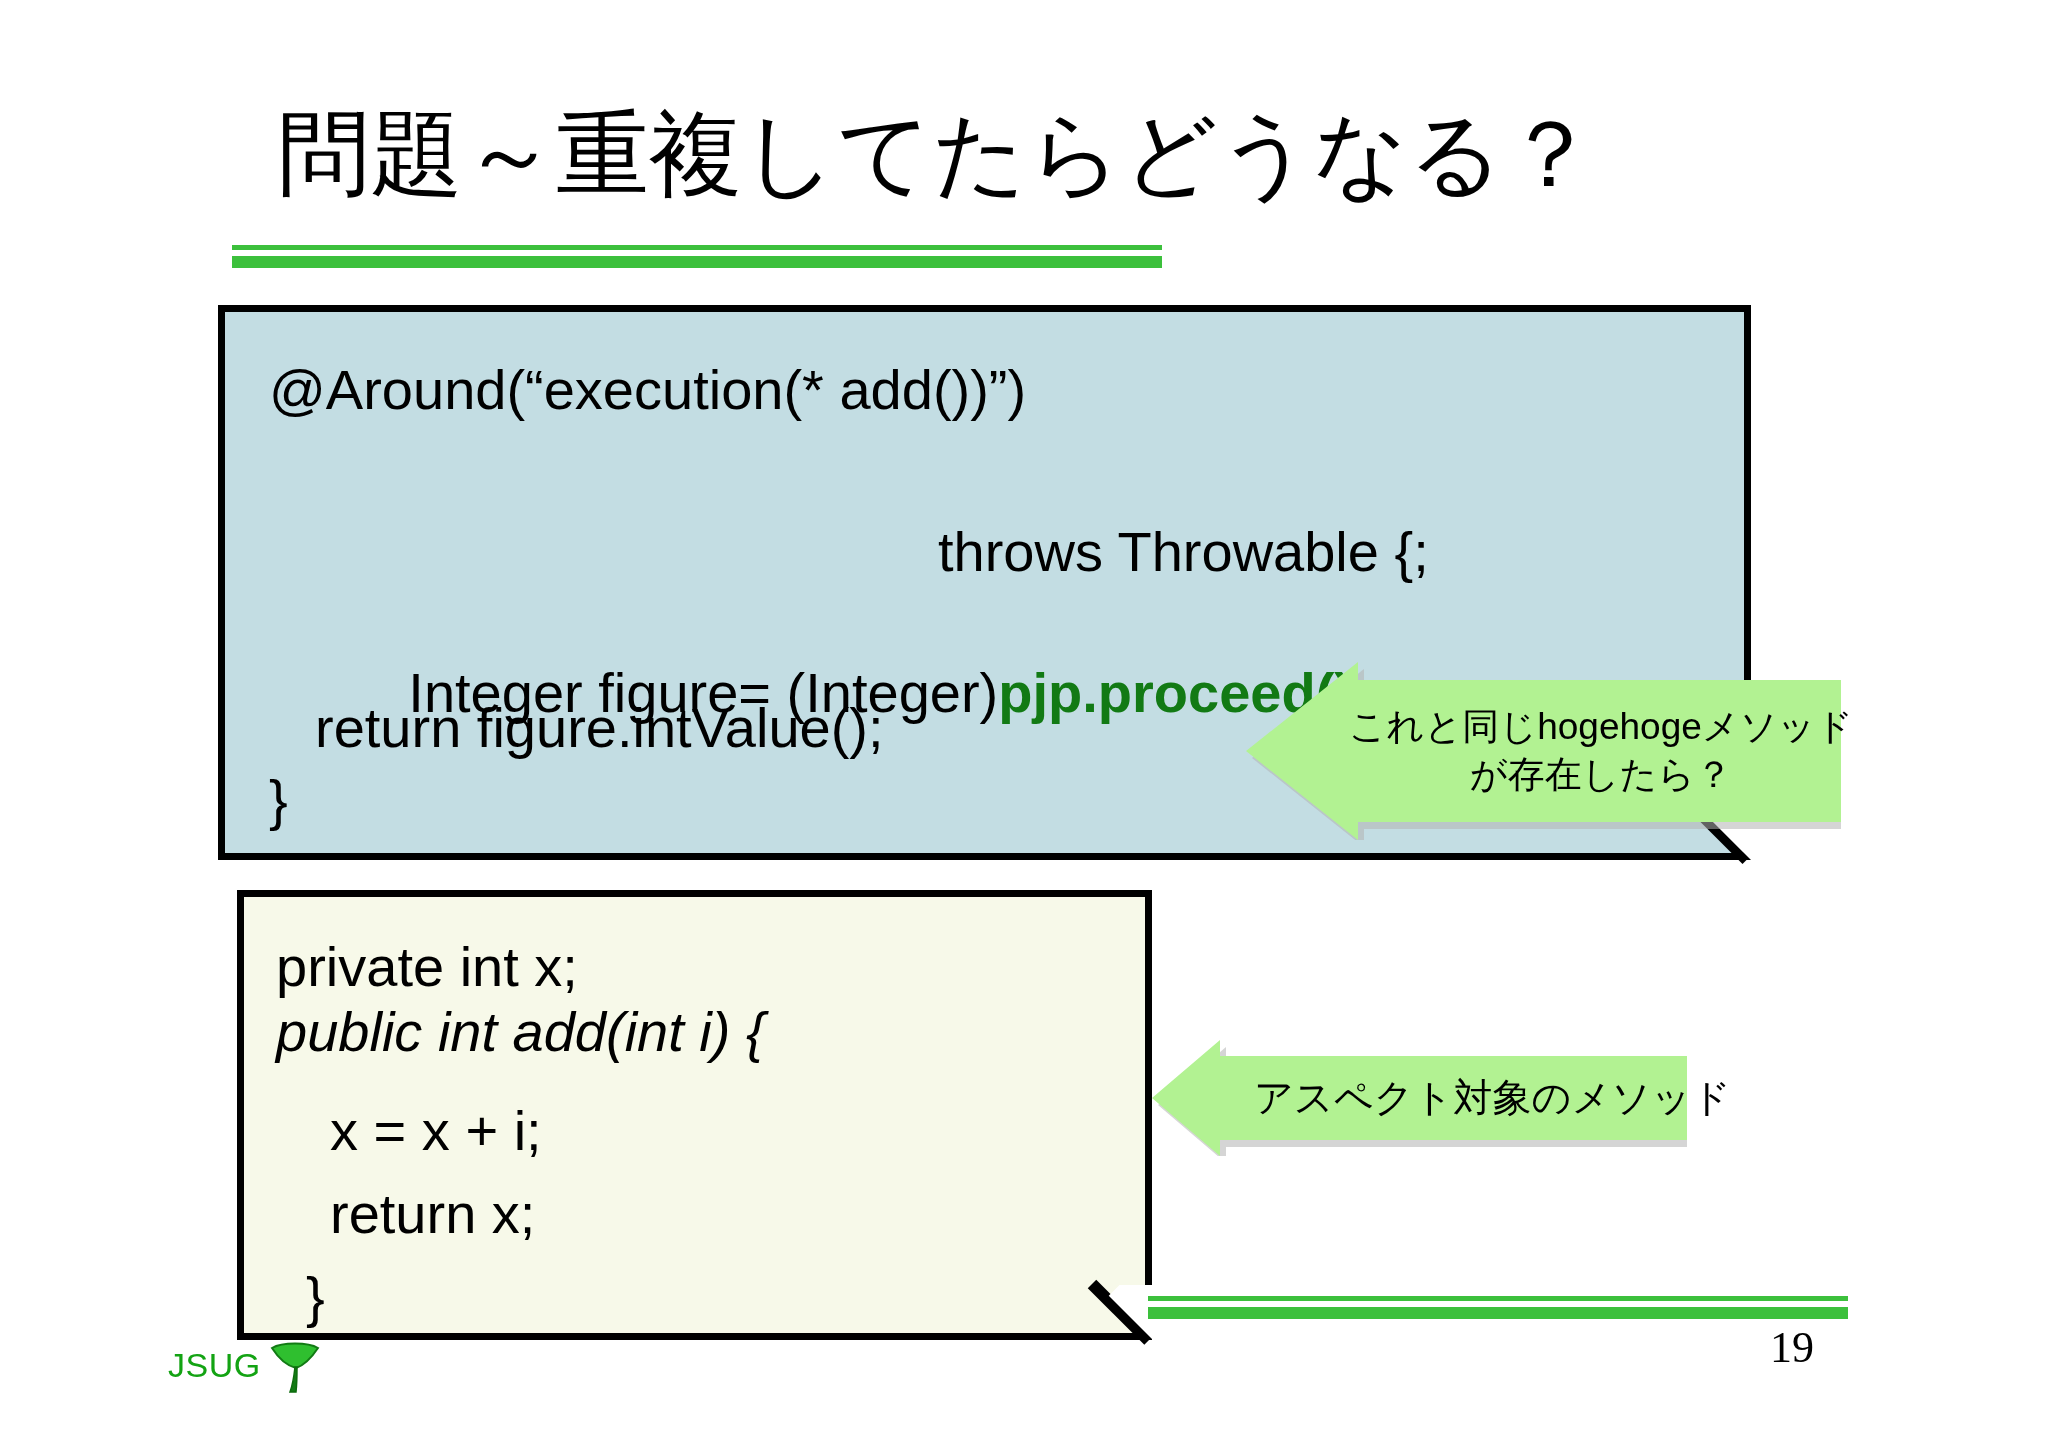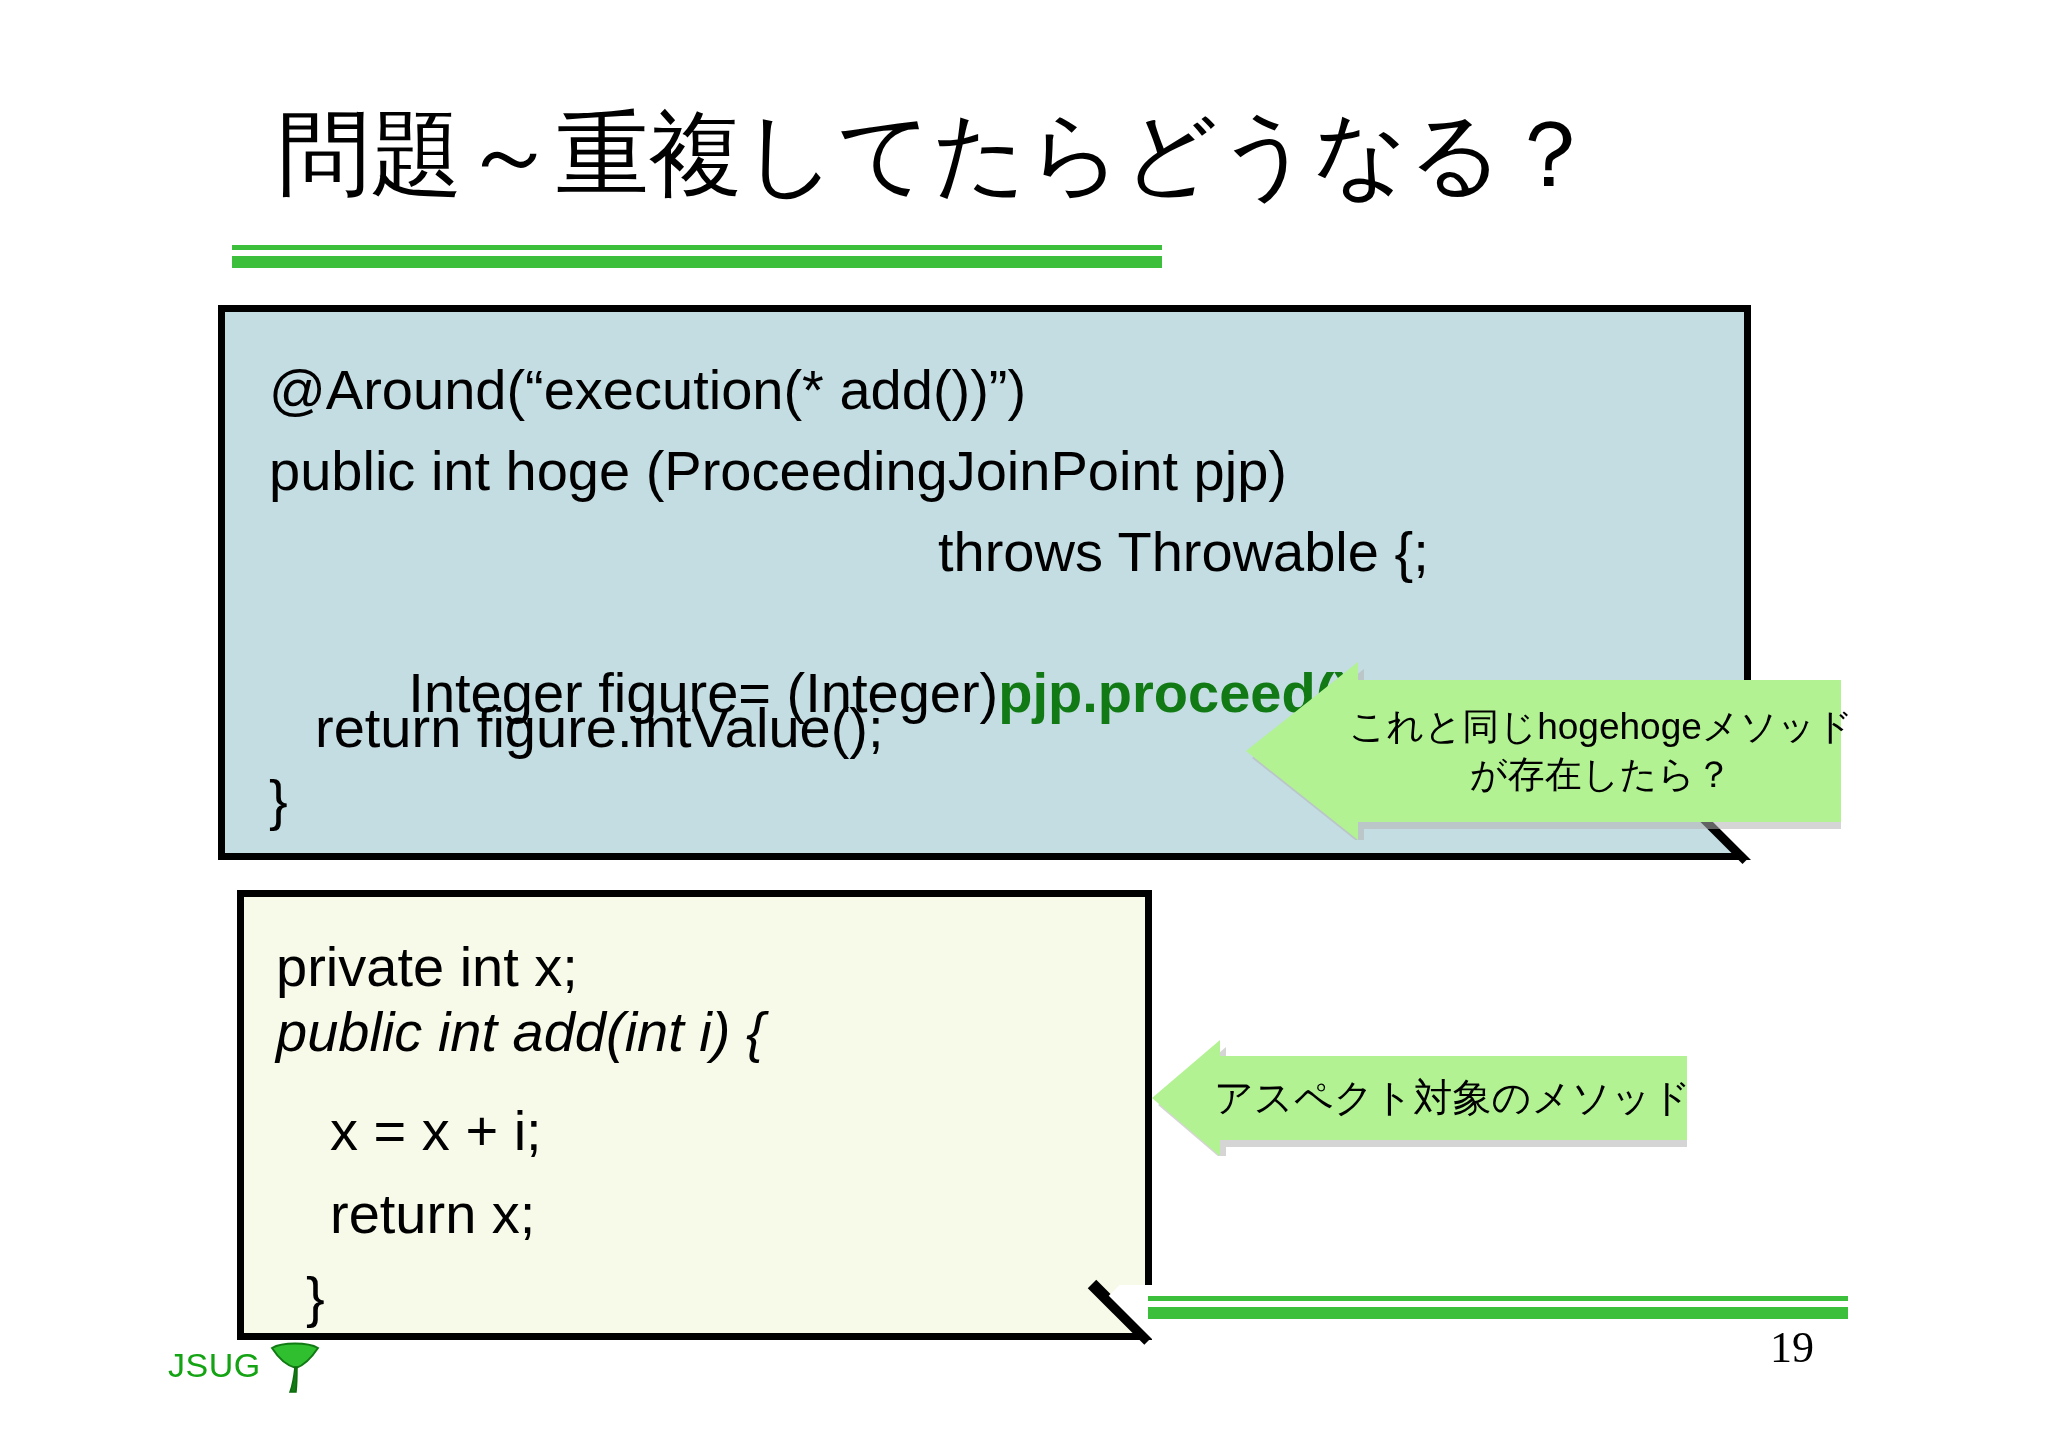--- a/index.html
+++ b/index.html
@@ -184,20 +184,21 @@
     left: 1152px;
     top: 1040px;
     width: 535px;
     height: 116px;
   }
   #arrow2 .arrow-text {
     padding-left: 66px;
     box-sizing: border-box;
     font-size: 39px;
     line-height: 1.2;
+    margin-left: 40px;
   }
 
   
   #bottom-rule-thin {
     position: absolute;
     left: 1148px;
     top: 1296px;
     width: 700px;
     height: 5px;
     background: #3cc03c;
@@ -251,21 +252,20 @@
 <body>
 
 <div id="slide">
 
   <div id="title">問題～重複してたらどうなる？</div>
   <div id="title-rule-thin"></div>
   <div id="title-rule-thick"></div>
 
   <div id="blue-box">
     <div class="code-line" style="left:44px; top:50px;">@Around(“execution(* add())”)</div>
-    <div class="code-line" style="left:44px; top:131px;">public int hoge (ProceedingJoinPoint pjp)</div>
     <div class="code-line" style="left:713px; top:212px;">throws Throwable {;</div>
     <div class="code-line" style="left:90px; top:297px;">
       <span>Integer figure= (Integer)</span><span class="code-green">pjp.proceed();</span>
     </div>
     <div class="code-line" style="left:90px; top:388px;">return figure.intValue();</div>
     <div class="code-line" style="left:44px; top:460px;">}</div>
   </div>
   <div id="blue-fold-line"></div>
   <div id="blue-fold"></div>
 

